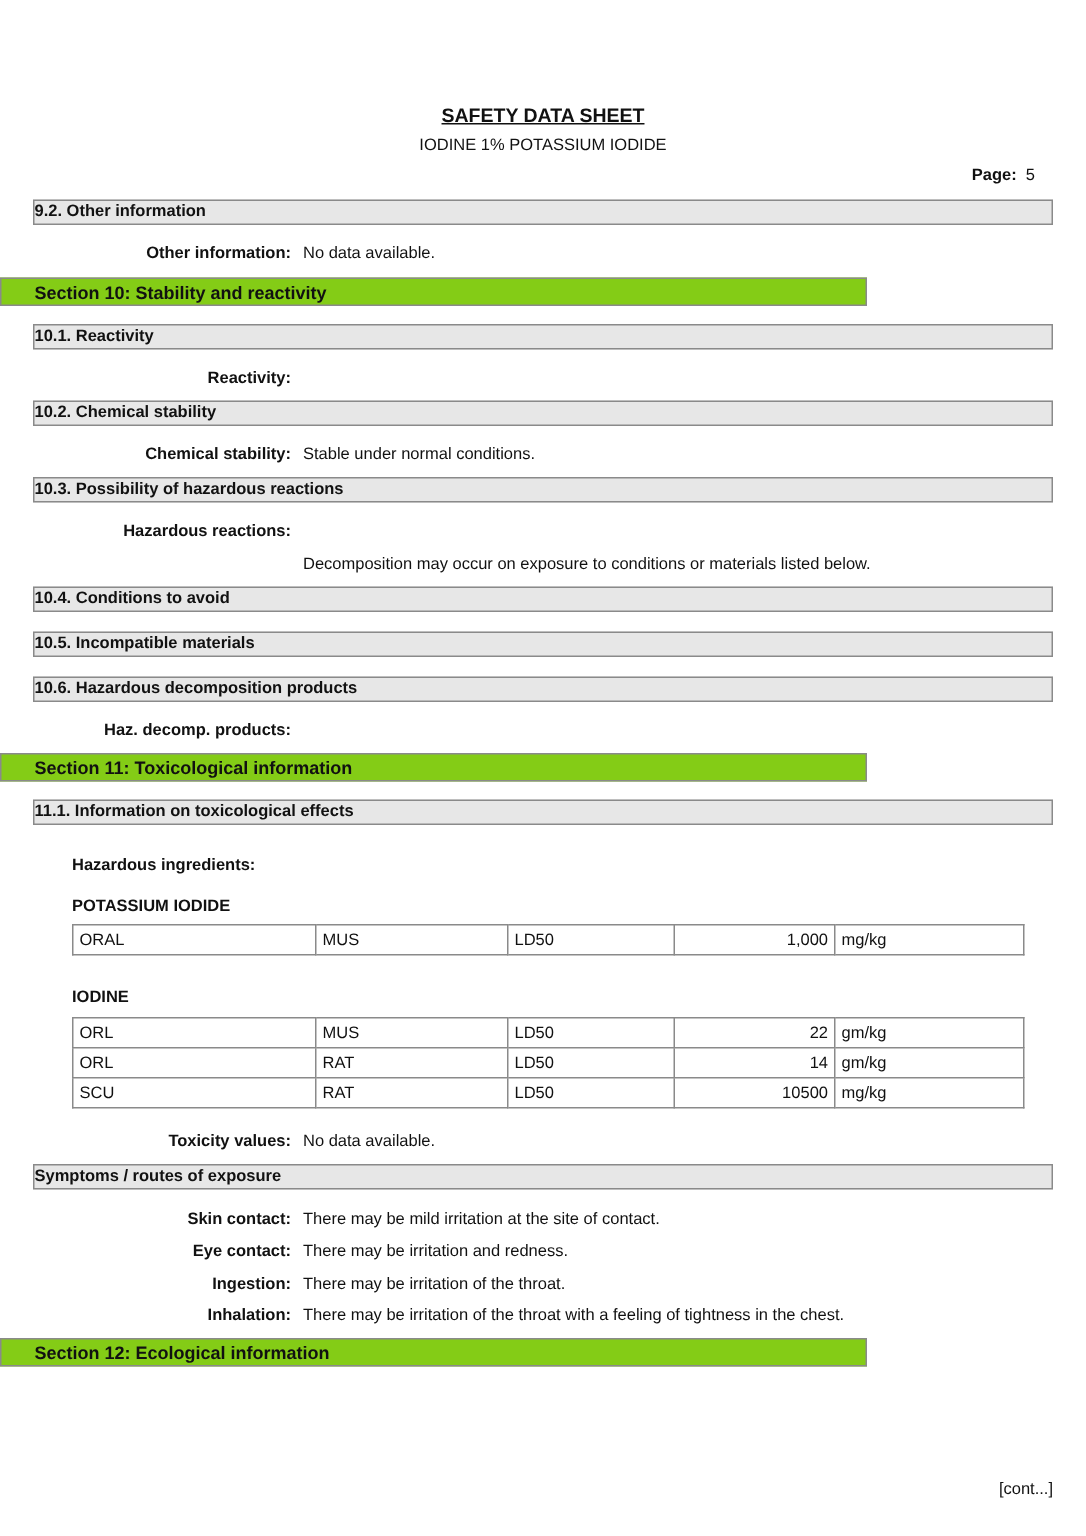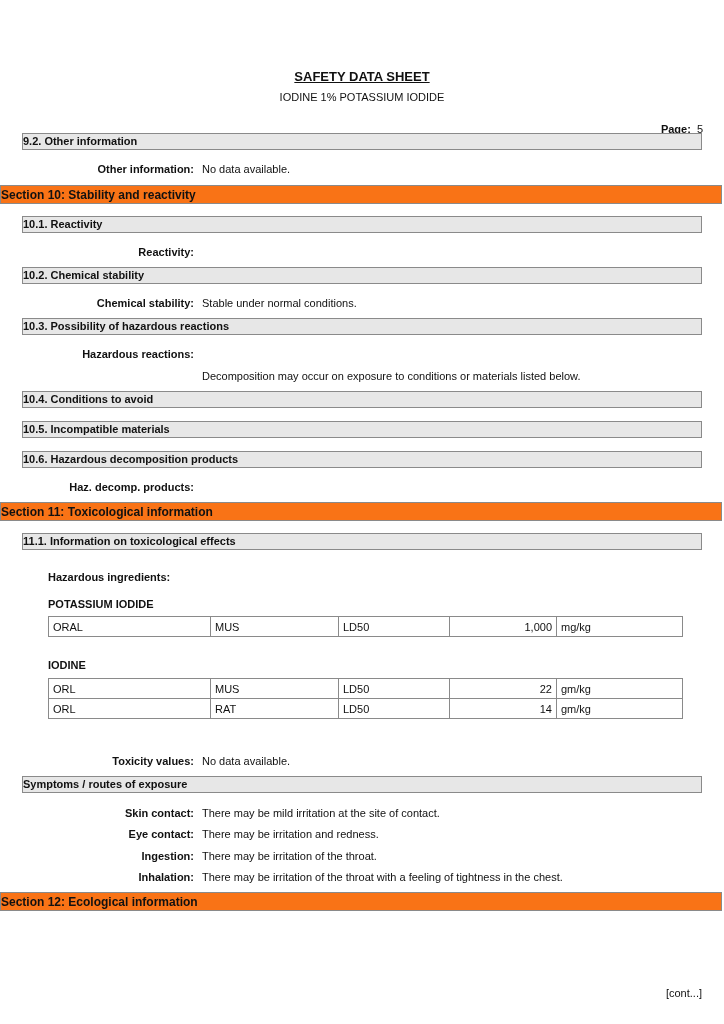--- a/index.html
+++ b/index.html
@@ -1,24 +1,24 @@
 <!DOCTYPE html>
 <html><head>
 <meta charset="utf-8">
 <style>
   html, body { margin: 0; padding: 0; background: #ffffff; }
   body { width: 724px; height: 1024px; position: relative; overflow: hidden;
          font-family: "Liberation Sans", sans-serif; color: #111; font-size: 11px; }
   .abs { position: absolute; }
   .title { left: 0; width: 724px; top: 69px; text-align: center; font-weight: bold; font-size: 13px; text-decoration: underline; }
   .subtitle { left: 0; width: 724px; top: 91px; text-align: center; font-size: 11px; }
-  .page { right: 21px; top: 111px; font-size: 11px; margin-top: 12px; }
+  .page { right: 34px; top: 111px; font-size: 11px; }
   .page b { margin-right: 6px; }
-  .sec { left: 0; width: 722px; height: 19px; background: #f97316; border: 1px solid #8a8a8a;
-         box-sizing: border-box; font-weight: bold; font-size: 12px; line-height: 18px; }
+  .sec { left: 0; width: 578px; height: 19px; background: #84cc16; border: 1px solid #8a8a8a;
+         box-sizing: border-box; font-weight: bold; font-size: 12px; line-height: 18px; padding-left: 22px; }
   .sub { left: 22px; width: 680px; height: 17px; background: #e7e7e7; border: 1px solid #8a8a8a;
          box-sizing: border-box; font-weight: bold; font-size: 11px; line-height: 15px; }
   .row { left: 0; width: 724px; height: 16px; line-height: 16px; }
   .row .lbl { position: absolute; right: 530px; font-weight: bold; text-align: right; white-space: nowrap; }
   .row .val { position: absolute; left: 202px; white-space: nowrap; }
   .plain { left: 48px; font-weight: bold; }
   table.tox { position: absolute; left: 48px; width: 635px; border-collapse: collapse; font-size: 11px; }
   table.tox td { border: 1px solid #8a8a8a; height: 20px; padding: 0 4px; box-sizing: border-box; }
   table.tox td.c1 { width: 162px; }
   table.tox td.c2 { width: 128px; }
@@ -94,20 +94,27 @@
     <td class="c4">22</td>
     <td>gm/kg</td>
   </tr>
   <tr>
     <td class="c1">ORL</td>
     <td class="c2">RAT</td>
     <td class="c3">LD50</td>
     <td class="c4">14</td>
     <td>gm/kg</td>
   </tr>
+  <tr>
+    <td class="c1">SCU</td>
+    <td class="c2">RAT</td>
+    <td class="c3">LD50</td>
+    <td class="c4">10500</td>
+    <td>mg/kg</td>
+  </tr>
 </tbody>
   </table>
 
 <div class="abs row" style="top:753px">
   <span class="lbl">Toxicity values:</span>
   <span class="val">No data available.</span>
 </div>
 
 <div class="abs sub" style="top:776px">Symptoms / routes of exposure</div>
 <div class="abs row" style="top:805px">

